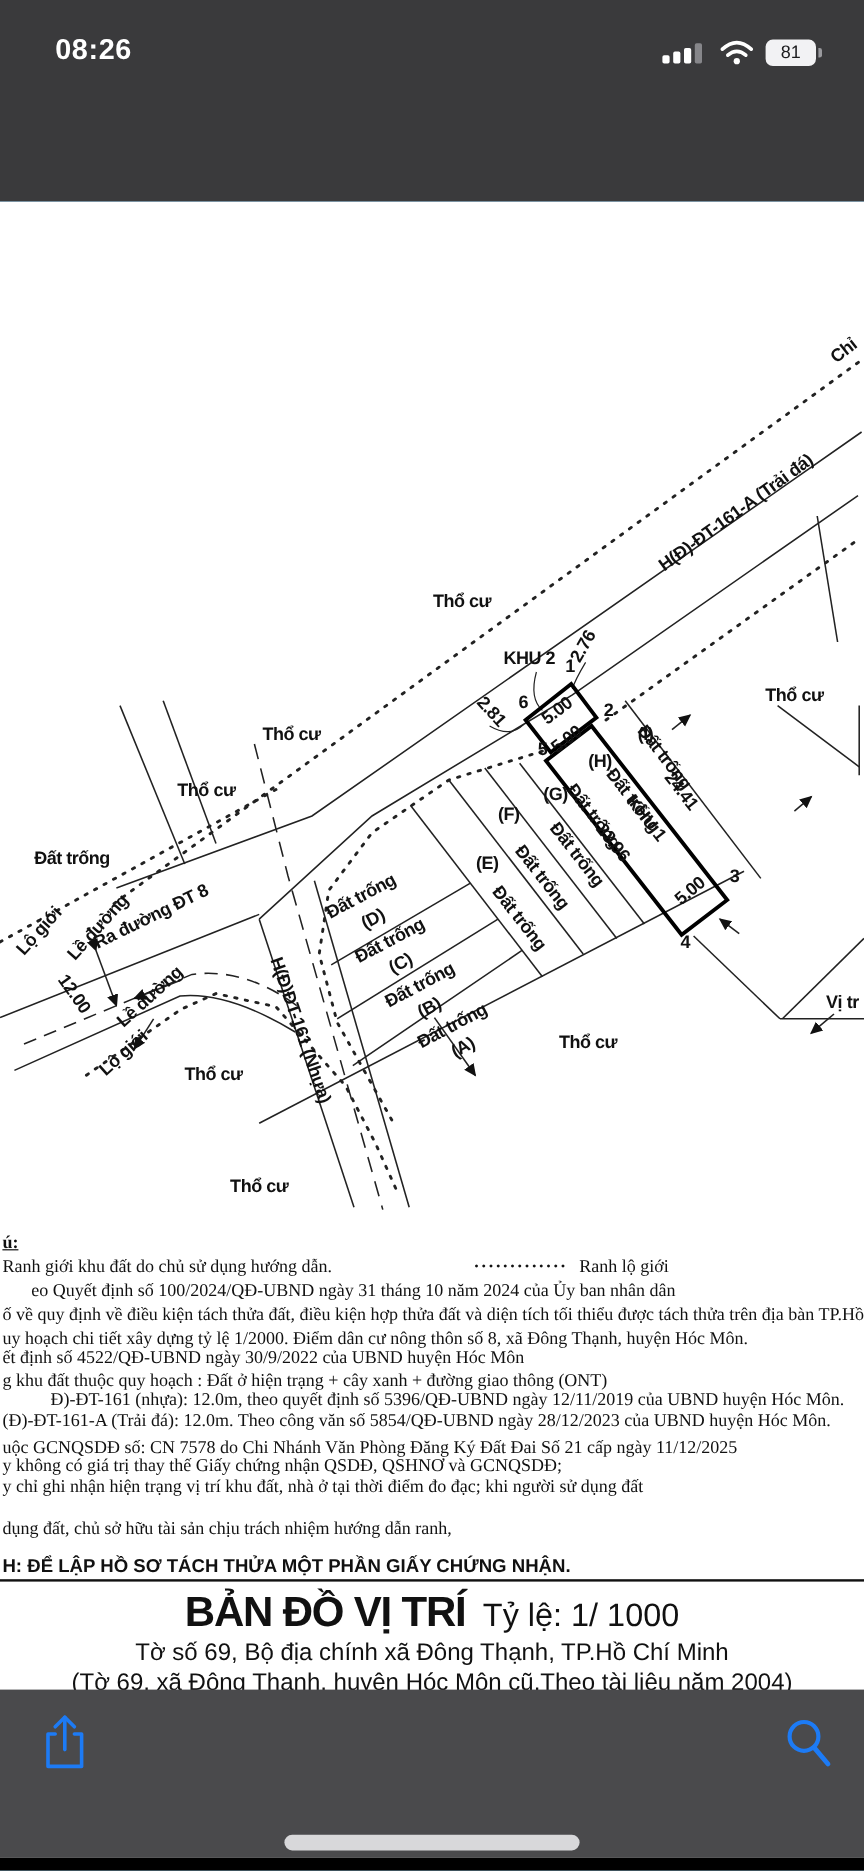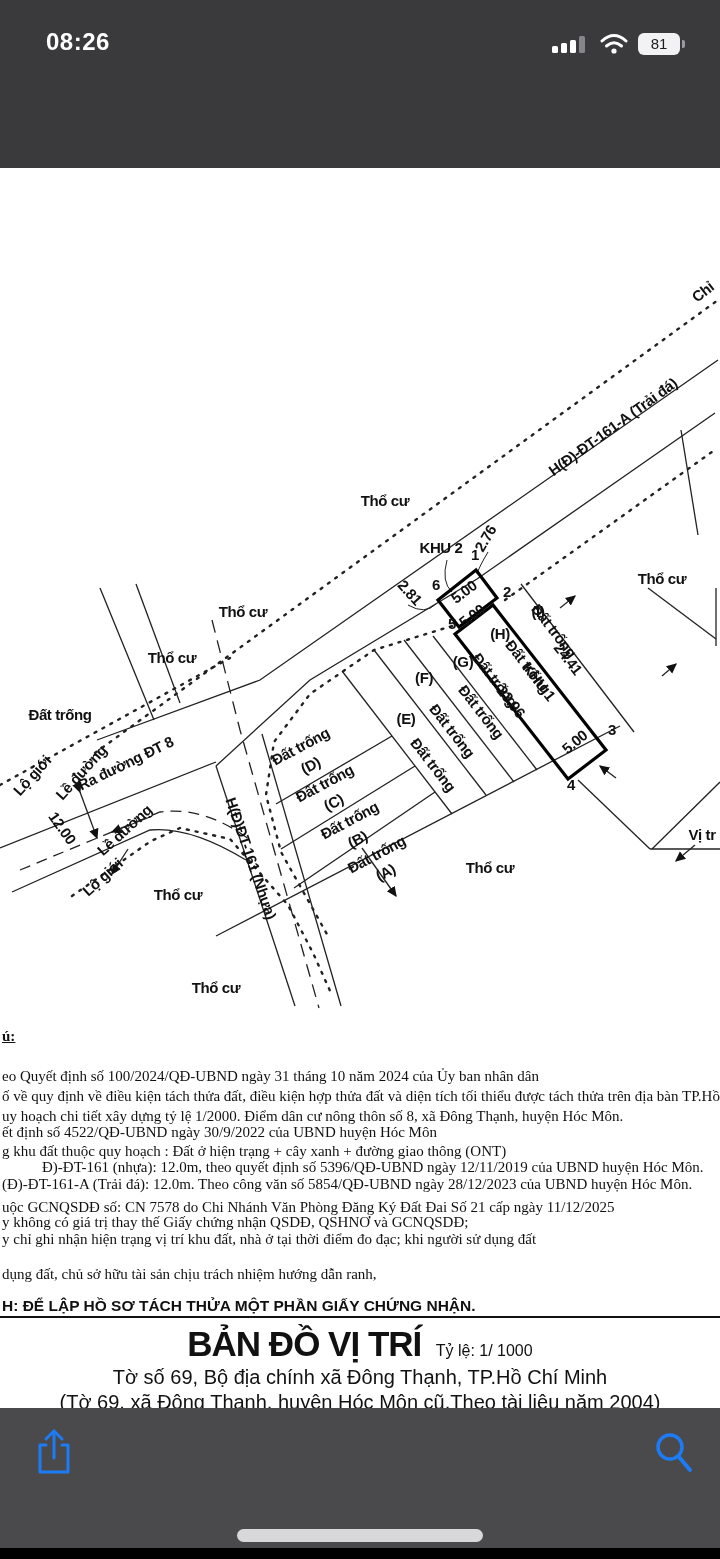--- a/index.html
+++ b/index.html
@@ -28,21 +28,21 @@
   #notes{position:absolute;left:0;top:0;width:720px;height:1559px;pointer-events:none;}
   .note-line{position:absolute;left:2px;white-space:nowrap;color:#111;font-family:"Liberation Serif",serif;
              font-size:15px;}
   .note-line.bold{font-weight:bold;font-family:"Liberation Sans",sans-serif;font-size:15.5px;}
   .note-line.underl{text-decoration:underline;font-weight:bold;}
   .legend-sym{display:inline-block;margin-left:118px;letter-spacing:1px;font-weight:bold;}
   .legend-lbl{margin-left:10px;}
   #titleblock{position:absolute;left:0;top:1316px;width:720px;border-top:2px solid #111;text-align:center;color:#111;}
   .tb-row1{margin-top:6px;white-space:nowrap;}
   .tb-title{font-size:35px;font-weight:bold;letter-spacing:-1px;}
-  .tb-scale{font-size:16px;margin-left:10px;}
+  .tb-scale{font-size:27px;margin-left:10px;}
   .tb-line{font-size:20px;margin-top:2px;white-space:nowrap;}
   
   #toolbar{position:absolute;top:1408px;left:0;width:720px;height:140px;background:#4a4a4c;}
   .shareic{position:absolute;left:34px;top:20px;}
   .searchic{position:absolute;left:652px;top:22px;}
   #homebar{position:absolute;top:1529px;left:237px;width:246px;height:13px;border-radius:7px;background:#d8d8da;}
   #bottomstrip{position:absolute;top:1548px;left:0;width:720px;height:11px;background:#000;}
 </style>
 </head>
 <body>
@@ -201,21 +201,22 @@
         <text transform="translate(85,608) rotate(-48)" text-anchor="middle">Lề đường</text>
         <text transform="translate(58,663) rotate(55)" text-anchor="middle">12.00</text>
         <text transform="translate(128,666) rotate(-42)" text-anchor="middle">Lề đường</text>
         <text transform="translate(106,713) rotate(-42)" text-anchor="middle">Lộ giới</text>
         <text transform="translate(246,692) rotate(71)" text-anchor="middle" font-size="16">H(Đ)ĐT-161 (Nhựa)</text>
       </g>
   </svg>
 
   <div id="notes">
       <div class="note-line underl" style="top: 1028px;">ú:</div>
-      <div class="note-line" style="top: 1068px;">eo Quyết định số 100/2024/QĐ-UBND ngày 31 tháng 10 năm 2024 của Ủy ban nhân dân</div>
+      <div class="note-line" style="top: 1048px;">Ranh giới khu đất do chủ sử dụng hướng dẫn.<span class="legend-sym">·············</span><span class="legend-lbl">Ranh lộ giới</span></div>
+      <div class="note-line" style="top: 1068px; margin-left: 24px;">eo Quyết định số 100/2024/QĐ-UBND ngày 31 tháng 10 năm 2024 của Ủy ban nhân dân</div>
       <div class="note-line" style="top: 1088px;">ố về quy định về điều kiện tách thửa đất, điều kiện hợp thửa đất và diện tích tối thiểu được tách thửa trên địa bàn TP.Hồ</div>
       <div class="note-line" style="top: 1080px; margin-top: 28px;">uy hoạch chi tiết xây dựng tỷ lệ 1/2000. Điểm dân cư nông thôn số 8, xã Đông Thạnh, huyện Hóc Môn.</div>
       <div class="note-line" style="top: 1124px;">ết định số 4522/QĐ-UBND ngày 30/9/2022 của UBND huyện Hóc Môn</div>
       <div class="note-line" style="top: 1143px;">g khu đất thuộc quy hoạch : Đất ở hiện trạng + cây xanh + đường giao thông (ONT)</div>
       <div class="note-line" style="top: 1163px; margin-top: 13px;">(Đ)-ĐT-161-A (Trải đá): 12.0m. Theo công văn số 5854/QĐ-UBND ngày 28/12/2023 của UBND huyện Hóc Môn.</div>
       <div class="note-line" style="top: 1159px; margin-left: 40px;">Đ)-ĐT-161 (nhựa): 12.0m, theo quyết định số 5396/QĐ-UBND ngày 12/11/2019 của UBND huyện Hóc Môn.</div>
       <div class="note-line" style="top: 1199px;">uộc GCNQSDĐ số: CN 7578 do Chi Nhánh Văn Phòng Đăng Ký Đất Đai Số 21 cấp ngày 11/12/2025</div>
       <div class="note-line" style="top: 1214px;">y không có giá trị thay thế Giấy chứng nhận QSDĐ, QSHNƠ và GCNQSDĐ;</div>
       <div class="note-line" style="top: 1231px;">y chỉ ghi nhận hiện trạng vị trí khu đất, nhà ở tại thời điểm đo đạc; khi người sử dụng đất</div>
       <div class="note-line" style="top: 1266px;">dụng đất, chủ sở hữu tài sản chịu trách nhiệm hướng dẫn ranh,</div>

